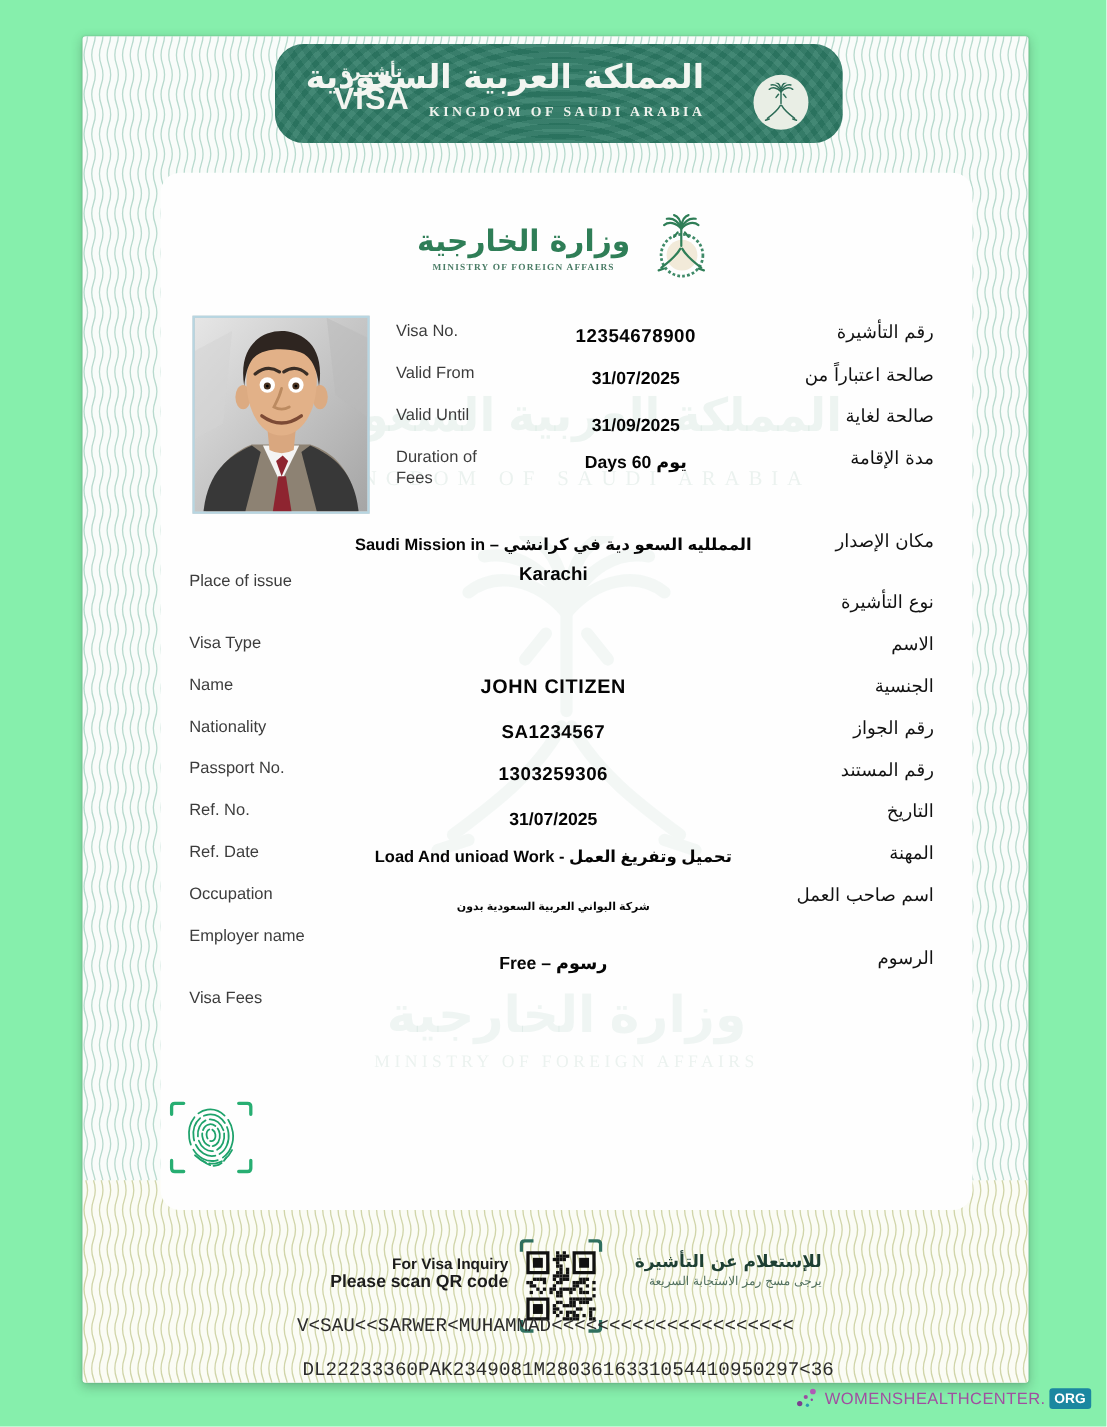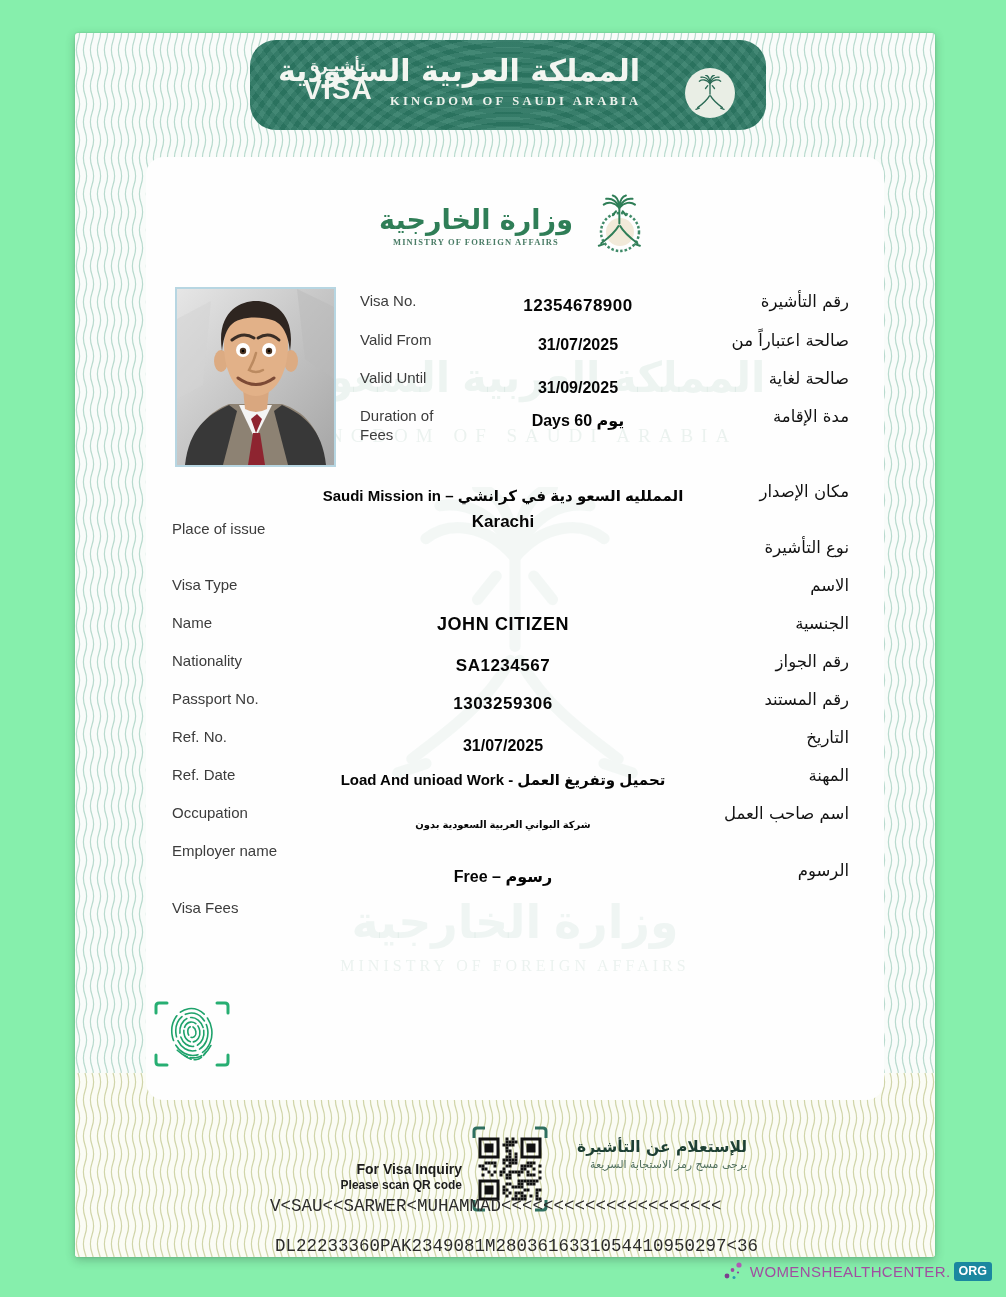--- a/index.html
+++ b/index.html
@@ -55,23 +55,23 @@
   .mrow .fv{left:122px;width:470px;}
   .fv .v2{font-weight:700;}
   .fv-num{font-size:17px;letter-spacing:.5px;}
   .fv-name{font-size:18px;letter-spacing:.6px;margin-top:32px;}
   .fv-ar-only{font-size:10px;font-weight:700;}
   .fa{position:absolute;right:35px;top:0;width:150px;text-align:right;font-size:16.5px;color:#121212;
       direction:rtl;line-height:21px;font-family:"DejaVu Sans",sans-serif;}
   
   .fingerprint{position:absolute;left:7px;top:843px;width:78px;height:68px;}
   
-  .inq-en{position:absolute;right:473px;top:1108px;text-align:right;color:#1c1c1c;margin-top:20px;}
+  .inq-en{position:absolute;right:473px;top:1108px;text-align:right;color:#1c1c1c;}
   .inq-en .l1{font-size:14px;font-weight:700;line-height:17px;}
-  .inq-en .l2{font-size:12px;font-weight:700;line-height:15px;}
+  .inq-en .l2{font-size:16px;font-weight:700;line-height:15px;}
   .qr-wrap{position:absolute;left:397px;top:1093px;width:76px;height:86px;}
   .inq-ar{position:absolute;left:482px;top:1104px;text-align:right;direction:rtl;width:190px;
           font-family:"DejaVu Sans",sans-serif;}
   .inq-ar .l1{font-size:15.5px;font-weight:700;color:#1d3f33;line-height:20px;}
   .inq-ar .l2{font-size:11px;color:#51705f;line-height:15px;}
   
   .mrz{position:absolute;font-family:"Liberation Mono","DejaVu Sans Mono",monospace;
        font-size:17.5px;color:#2b2b2b;white-space:pre;}
   .mrz1{left:195px;top:1163px;}
   .mrz2{left:200px;top:1203px;}

